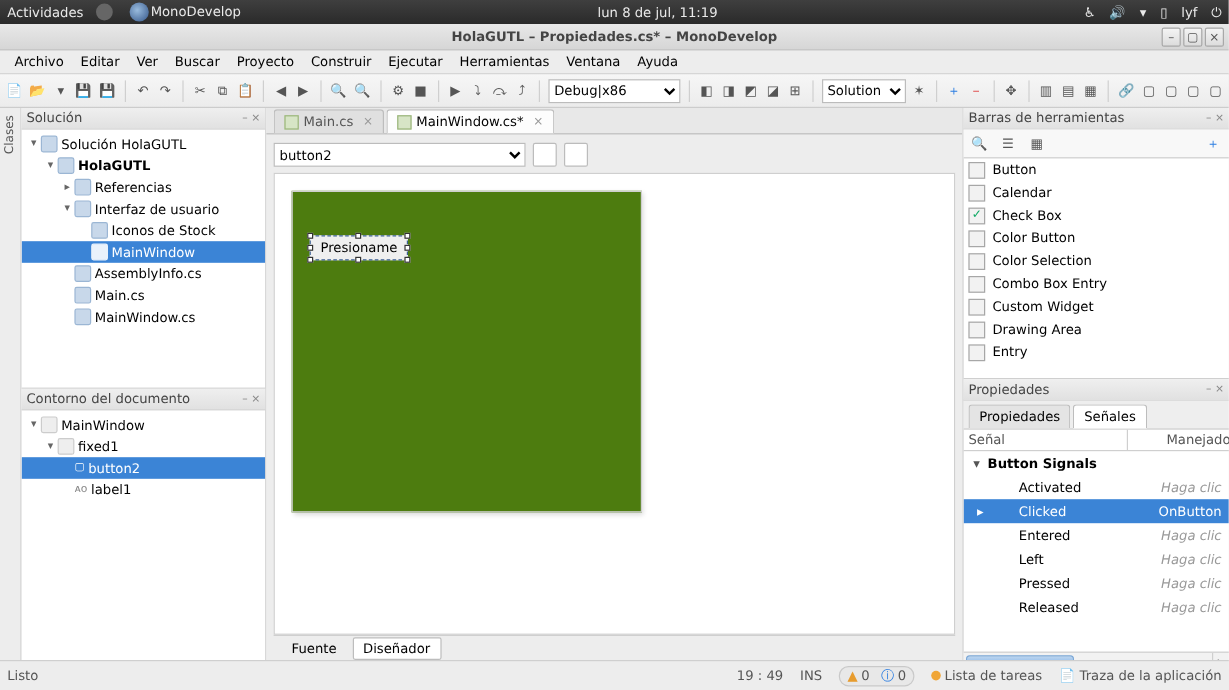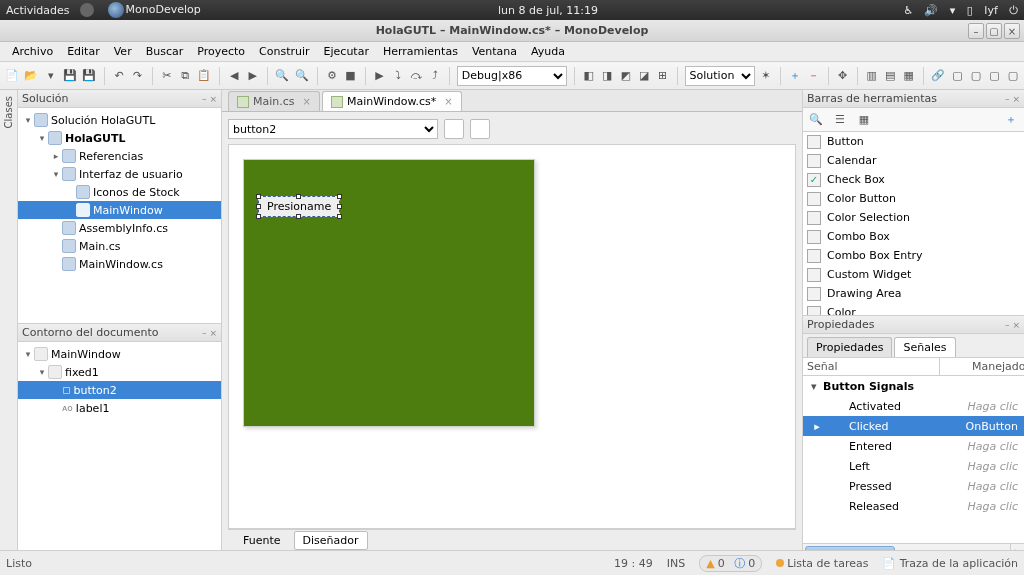--- a/index.html
+++ b/index.html
@@ -116,21 +116,21 @@
     <span>♿</span>
     <span>🔊</span>
     <span>▾</span>
     <span>▯</span>
     <span>lyf</span>
     <span>⏻</span>
   </span>
 </div>
 
 <div class="win-title">
-  <span style="font-weight:bold;color:#444;">HolaGUTL – MainWindow.cs* – MonoDevelop</span>
+  <span style="font-weight:bold;color:#444;">HolaGUTL – Propiedades.cs* – MonoDevelop</span>
   <div class="wbtns">
     <div class="wbtn">–</div>
     <div class="wbtn">▢</div>
     <div class="wbtn">×</div>
   </div>
 </div>
 
 <div class="menu-bar" id="menu-bar">
     <span>Archivo</span>
     <span>Editar</span>
@@ -367,37 +367,33 @@
         <div class="tb-row">
           <span class="tic"></span>
           <span>Color Button</span>
         </div>
         <div class="tb-row">
           <span class="tic"></span>
           <span>Color Selection</span>
         </div>
         <div class="tb-row">
           <span class="tic"></span>
-          <span>Combo Box</span>
-        </div>
-        <div class="tb-row">
-          <span class="tic"></span>
           <span>Combo Box Entry</span>
         </div>
         <div class="tb-row">
           <span class="tic"></span>
           <span>Custom Widget</span>
         </div>
         <div class="tb-row">
           <span class="tic"></span>
           <span>Drawing Area</span>
         </div>
         <div class="tb-row">
           <span class="tic"></span>
-          <span>Color</span>
+          <span>Entry</span>
         </div>
       </div>
 
     <div class="props-pane">
       <div class="pane-header">
         <span>Propiedades</span>
         <div class="hctrl">
             <span>–</span>
             <span>×</span>
           </div>

